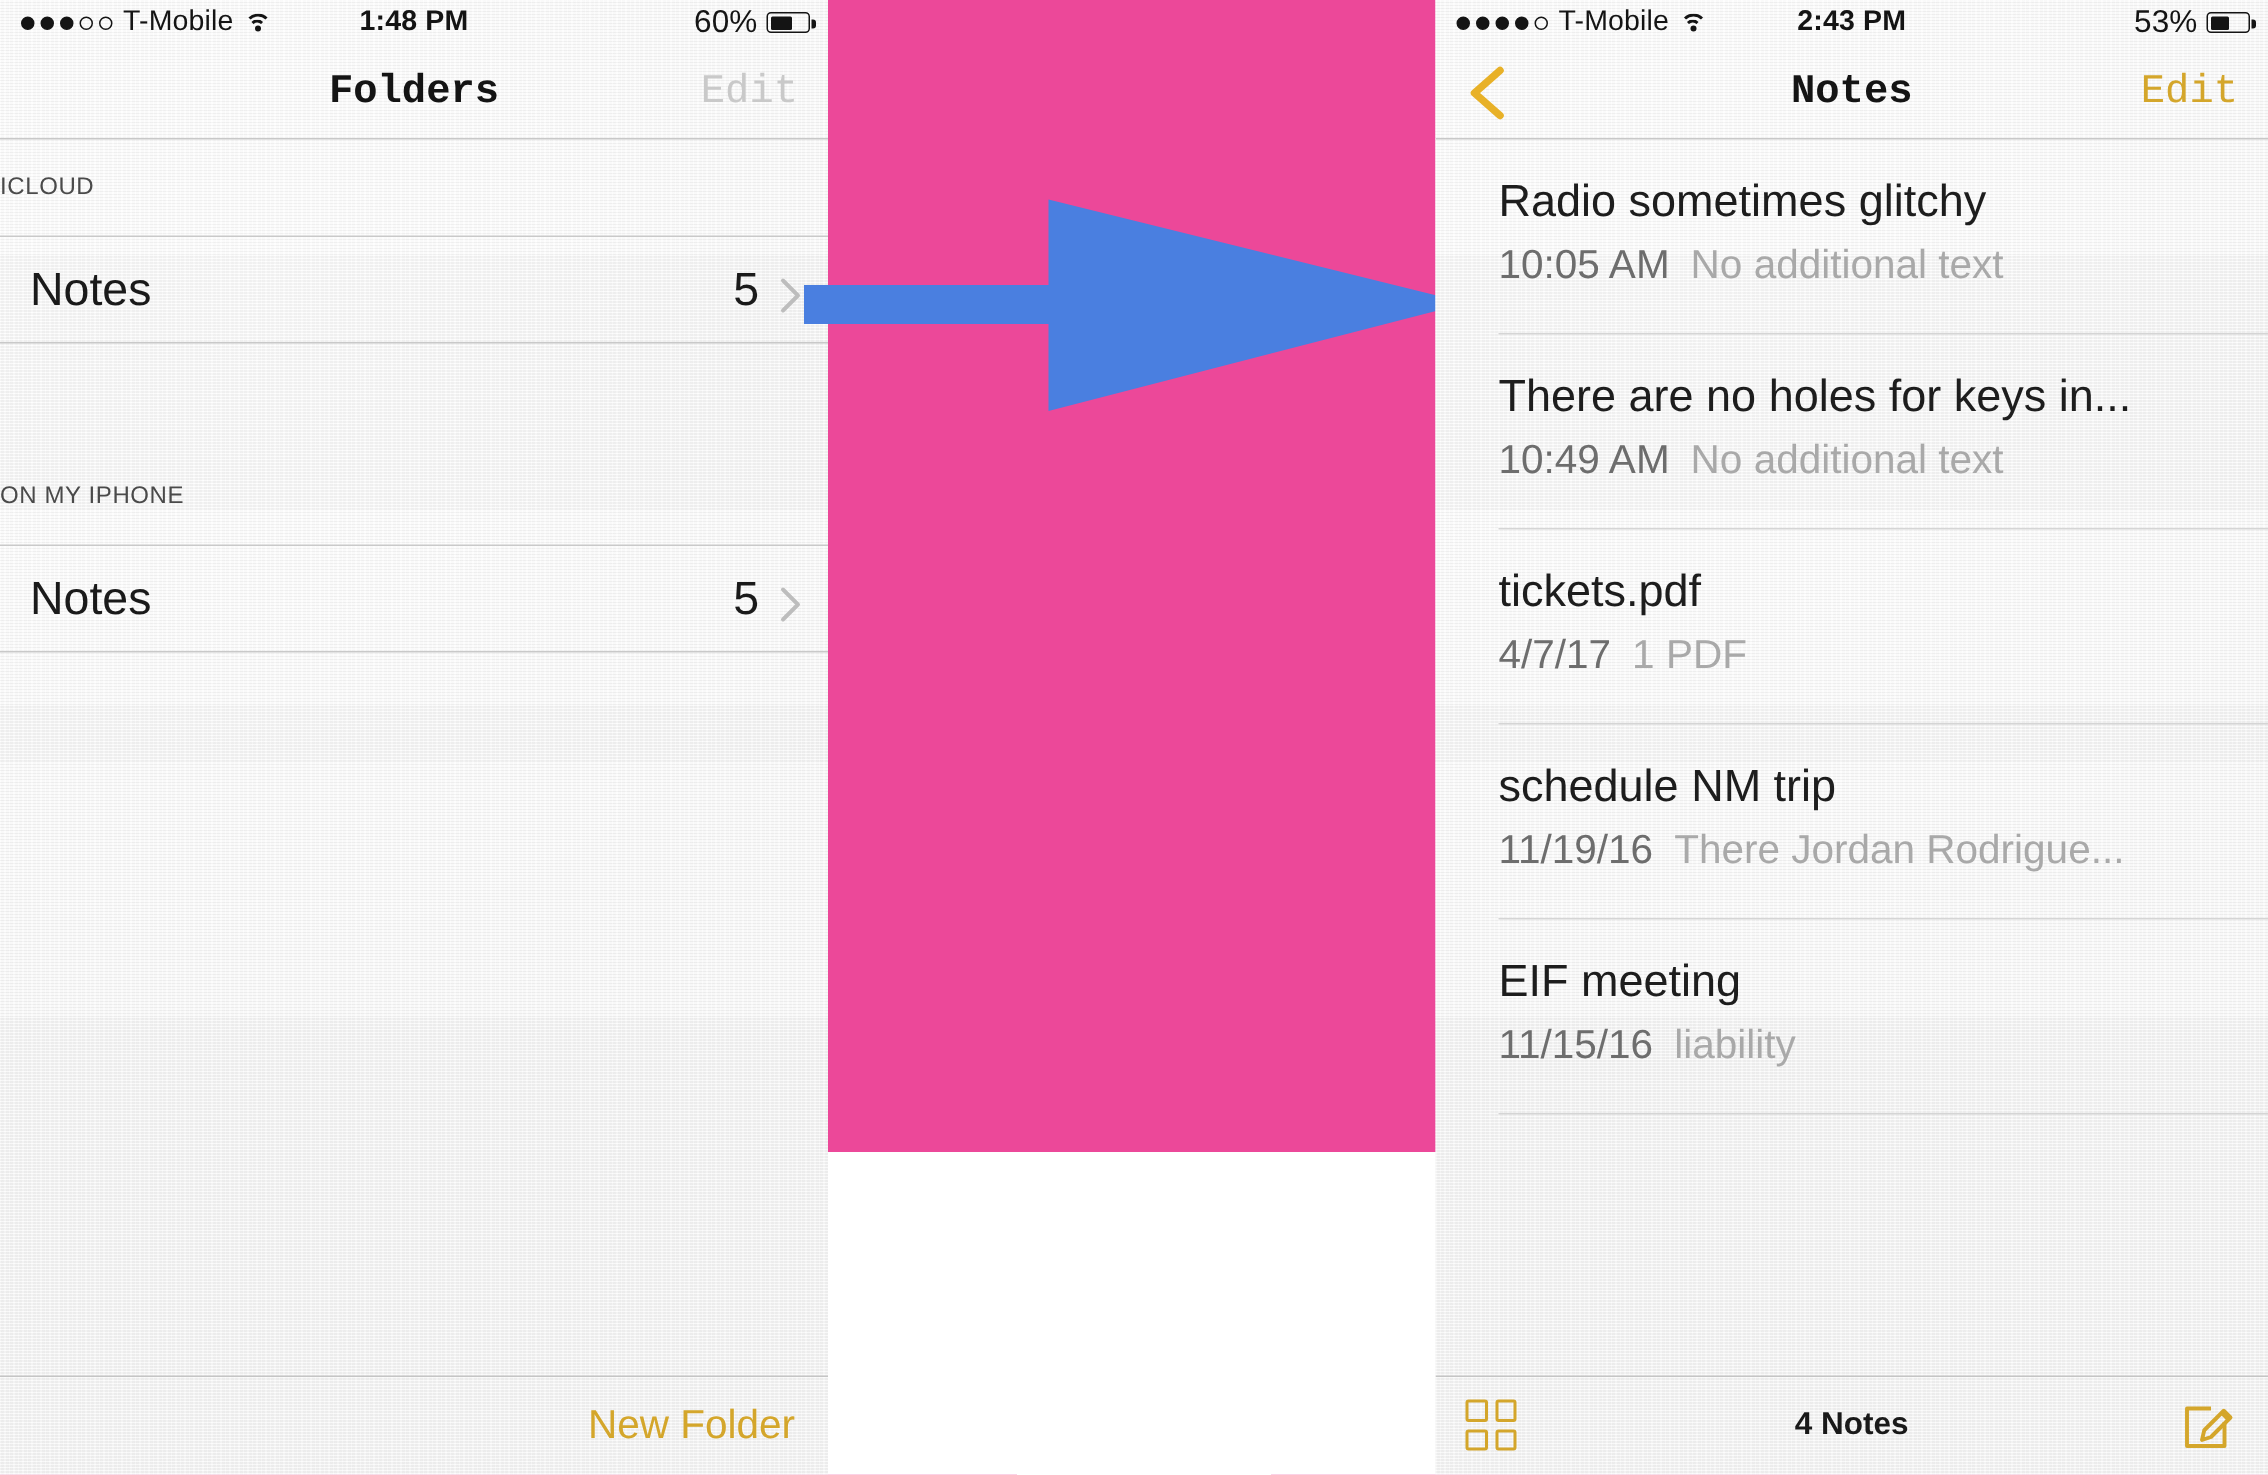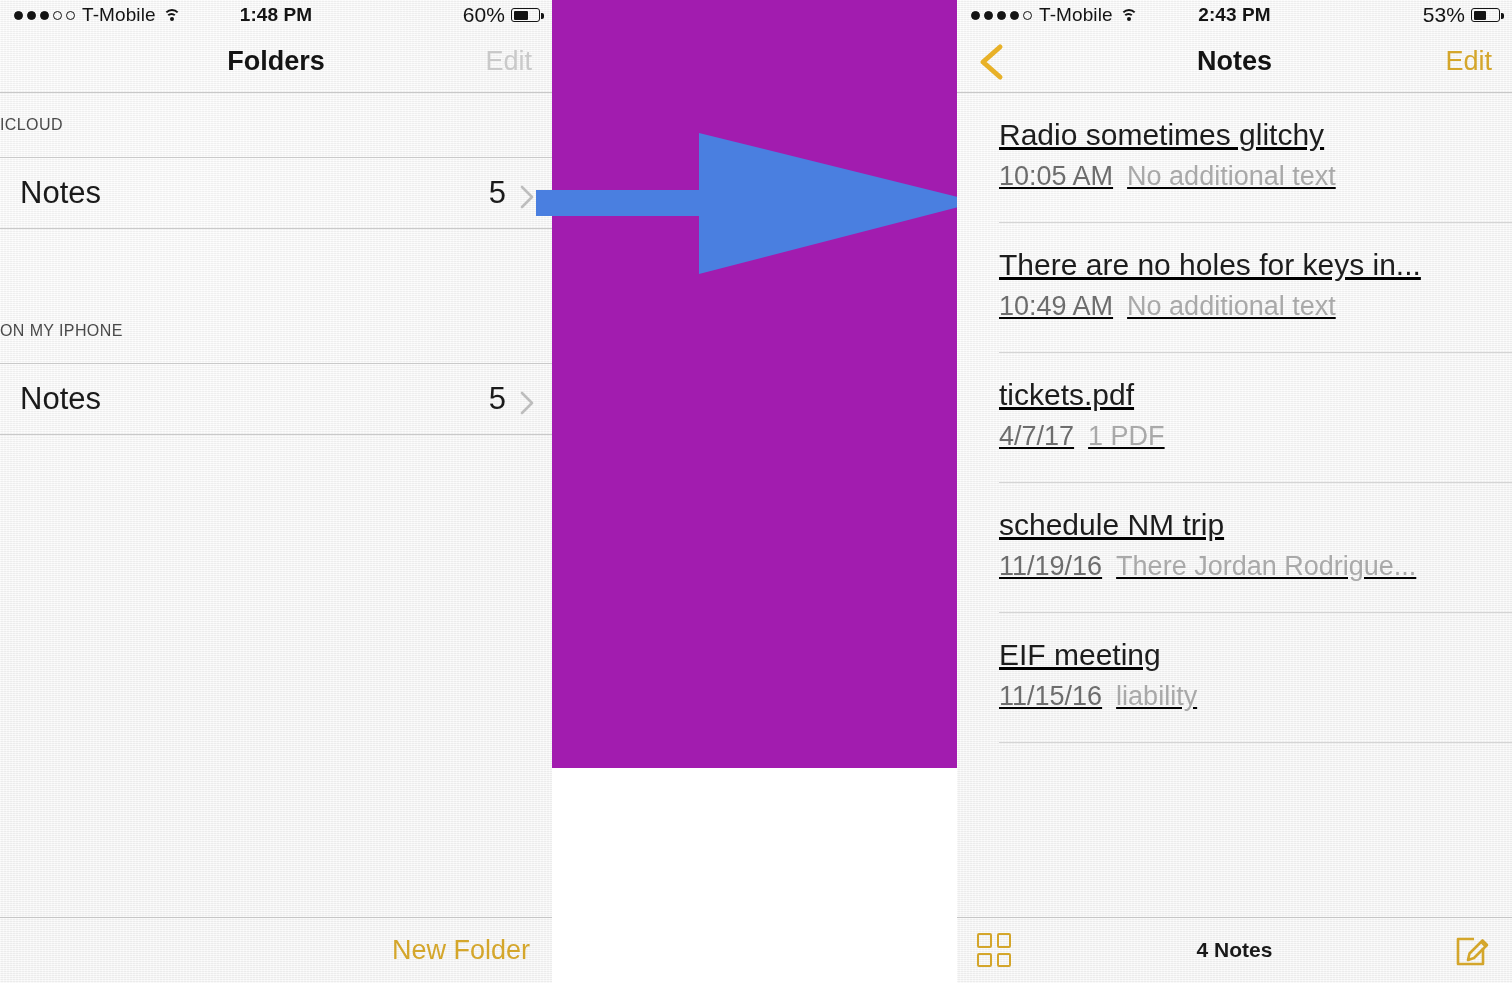--- a/index.html
+++ b/index.html
@@ -3,21 +3,21 @@
 <meta charset="utf-8">
 <title>iOS Notes Folders → Notes</title>
 <style>
   * { margin:0; padding:0; box-sizing:border-box; }
   html, body {
     width:1512px; height:983px;
     background:#ffffff;
     font-family:"Liberation Sans", sans-serif;
     overflow:hidden;
   }
-  #stage { position:relative; width:1512px; height:768px; background:#a21caf; }
+  #stage { position:relative; width:1512px; height:768px; background:#ec4899; }
 
   
   .paper {
     background-color:#f4f4f4;
     background-image:
       repeating-linear-gradient(0deg, rgba(255,255,255,.55) 0px, rgba(255,255,255,.55) 1px, rgba(228,228,228,.30) 1px, rgba(228,228,228,.30) 2px),
       repeating-linear-gradient(90deg, rgba(255,255,255,.42) 0px, rgba(255,255,255,.42) 1px, rgba(226,226,226,.26) 1px, rgba(226,226,226,.26) 3px),
       radial-gradient(circle at 30% 20%, rgba(255,255,255,.75), rgba(240,240,240,0) 60%);
   }
 
@@ -44,21 +44,21 @@
   .wifi i:nth-child(2){ left:3.5px; top:5px; width:11px; height:11px; }
   .wifi i:nth-child(3){ left:7px; top:9px;  width:4px;  height:4px; background:#141414; border:none; border-radius:50%; }
   .sb-center { position:absolute; left:0; right:0; text-align:center; font-weight:bold; font-size:19px; color:#141414; }
   .sb-right { position:absolute; right:12px; display:flex; align-items:center; gap:6px; }
   .batt-pct { font-size:21px; color:#141414; }
   .batt { position:relative; width:29px; height:14px; border:1.6px solid #141414; border-radius:3px; }
   .batt .fill { position:absolute; left:1.5px; top:1.5px; bottom:1.5px; background:#141414; border-radius:1px; }
   .batt .cap { position:absolute; right:-4.5px; top:4px; width:3px; height:6px; background:#141414; border-radius:0 2px 2px 0; }
 
   
-  .navbar { position:relative; height:63px; display:flex; align-items:center; }
+  .navbar { position:relative; height:63px; display:flex; align-items:center;font-family:Liberation Mono, monospace; }
   .nav-title { position:absolute; left:0; right:0; text-align:center; font-size:27px; font-weight:bold; color:#141414; }
   .nav-right { position:absolute; right:20px; font-size:27px; }
   .nav-right.dim { color:#c9c9c9; }
   .nav-right.gold { color:#d4a62b; }
   .nav-back { position:absolute; left:20px; width:28px; height:38px; cursor:pointer; }
   .nav-back svg { display:block; }
   .nav-sep { position:absolute; left:0; right:0; bottom:0; height:1px; background:#c8c8c8; }
 
   
   .section-header {
@@ -79,21 +79,21 @@
   .bottom-bar {
     position:absolute; left:0; right:0; bottom:0; height:66px;
   }
   .bottom-bar .topline { position:absolute; top:0; left:0; right:0; height:1px; background:#c5c5c5; }
   .new-folder {
     position:absolute; right:22px; top:50%; transform:translateY(-50%);
     font-size:27px; color:#d4a62b; cursor:pointer;
   }
 
   
-  .notes-list { position:relative;text-decoration:underline; }
+  .notes-list { position:relative; }
   .note-row { position:relative; height:130px; padding:24px 18px 0 42px; cursor:pointer; }
   .note-title { font-size:30px; color:#1d1d1d; line-height:1.22; white-space:nowrap; overflow:hidden; }
   .note-sub { margin-top:6px; font-size:27px; line-height:1.2; white-space:nowrap; overflow:hidden; }
   .note-date { color:#6d6d6d; }
   .note-prev { color:#a9a9a9; margin-left:14px; }
   .note-sep { position:absolute; left:42px; right:0; bottom:0; height:1px; background:#d5d5d5; }
 
   
   .rb { position:absolute; left:0; right:0; bottom:0; height:66px; }
   .rb .topline { position:absolute; top:0; left:0; right:0; height:1px; background:#c5c5c5; }

